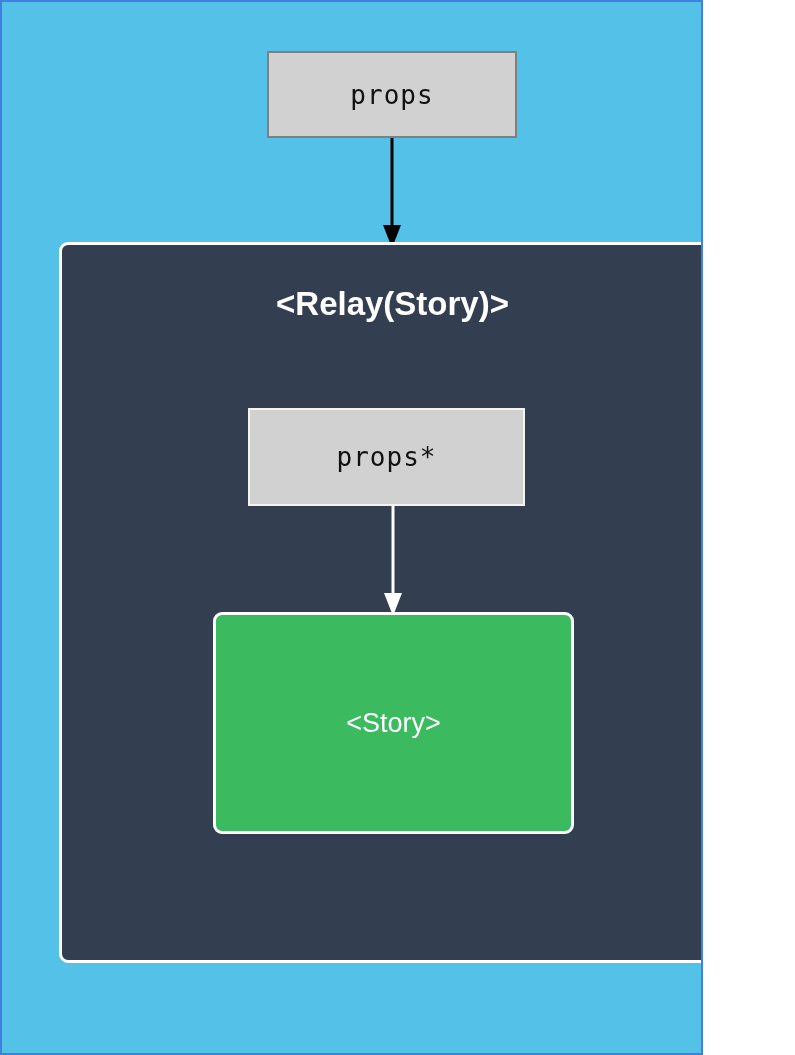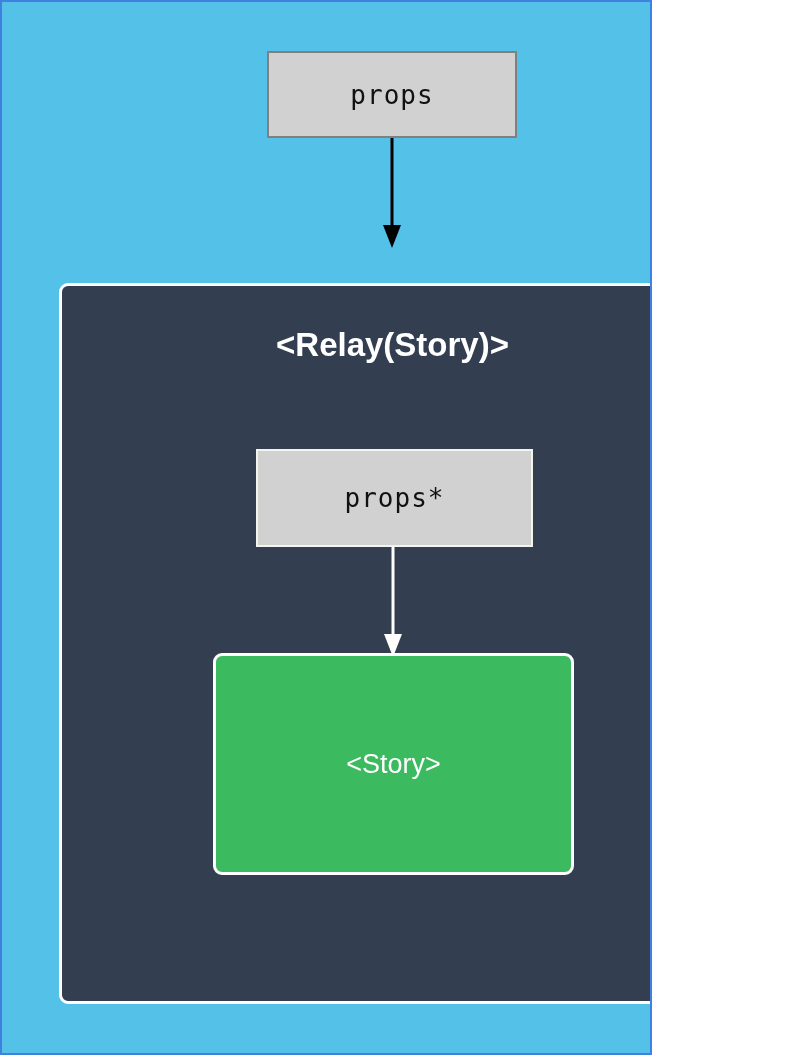--- a/index.html
+++ b/index.html
@@ -15,21 +15,21 @@
     --arrow-light: #ffffff;
     --text-dark: #111111;
     --text-light: #ffffff;
   }
   html, body {
     margin: 0;
     padding: 0;
   }
   .page {
     position: relative;
-    width: 652px;
+    width: 703px;
     height: 1055px;
     box-sizing: border-box;
     background: var(--page-bg);
     border: 2px solid var(--page-border);
     overflow: hidden;
     font-family: "Liberation Sans", sans-serif;
   }
   .node-box {
     position: absolute;
     box-sizing: border-box;
@@ -62,34 +62,33 @@
   .container-box {
     position: absolute;
     left: 57px;
     top: 240px;
     width: 667px;
     height: 721px;
     box-sizing: border-box;
     background: var(--container-bg);
     border: 3px solid var(--container-border);
     border-radius: 9px;
-    margin-top: 41px;
   }
   .container-title {
     position: absolute;
     left: 0;
     top: 40px;
     width: 100%;
     text-align: center;
     font-size: 33px;
     font-weight: bold;
     color: var(--text-light);
   }
   .props-star-box {
-    left: 194px;
+    left: 186px;
     top: 163px;
     width: 277px;
     height: 98px;
     background: var(--box-bg);
     border: 2px solid var(--inner-box-border);
     font-family: "DejaVu Sans Mono", monospace;
     font-size: 26px;
     color: var(--text-dark);
     letter-spacing: 1px;
   }

